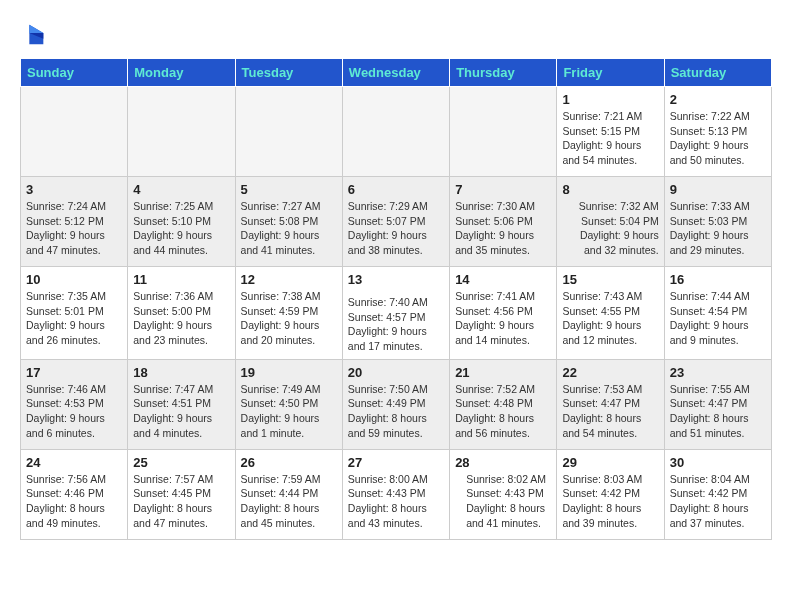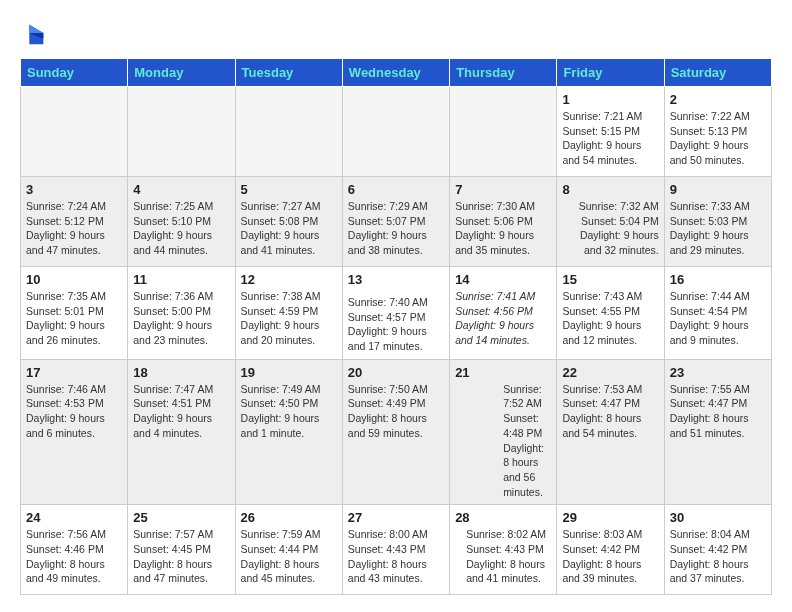--- a/index.html
+++ b/index.html
@@ -229,21 +229,21 @@
         </td>
         <td>
           <span class="day-num">13</span>
           <div class="day-info" style="white-space: pre-line; margin-top: 8px;">Sunrise: 7:40 AM
 Sunset: 4:57 PM
 Daylight: 9 hours
 and 17 minutes.</div>
         </td>
         <td>
           <span class="day-num">14</span>
-          <div class="day-info" style="white-space: pre-line; font-style: italic;">Sunrise: 7:41 AM
+          <div class="day-info" style="white-space: pre-line;">Sunrise: 7:41 AM
 Sunset: 4:56 PM
 Daylight: 9 hours
 and 14 minutes.</div>
         </td>
         <td>
           <span class="day-num">15</span>
           <div class="day-info" style="white-space: pre-line;">Sunrise: 7:43 AM
 Sunset: 4:55 PM
 Daylight: 9 hours
 and 12 minutes.</div>
@@ -280,21 +280,21 @@
         </td>
         <td>
           <span class="day-num">20</span>
           <div class="day-info" style="white-space: pre-line;">Sunrise: 7:50 AM
 Sunset: 4:49 PM
 Daylight: 8 hours
 and 59 minutes.</div>
         </td>
         <td>
           <span class="day-num">21</span>
-          <div class="day-info" style="white-space: pre-line; margin-left: 48px;">Sunrise: 7:52 AM
+          <div class="day-info" style="white-space: pre-line;">Sunrise: 7:52 AM
 Sunset: 4:48 PM
 Daylight: 8 hours
 and 56 minutes.</div>
         </td>
         <td>
           <span class="day-num">22</span>
           <div class="day-info" style="white-space: pre-line;">Sunrise: 7:53 AM
 Sunset: 4:47 PM
 Daylight: 8 hours
 and 54 minutes.</div>

